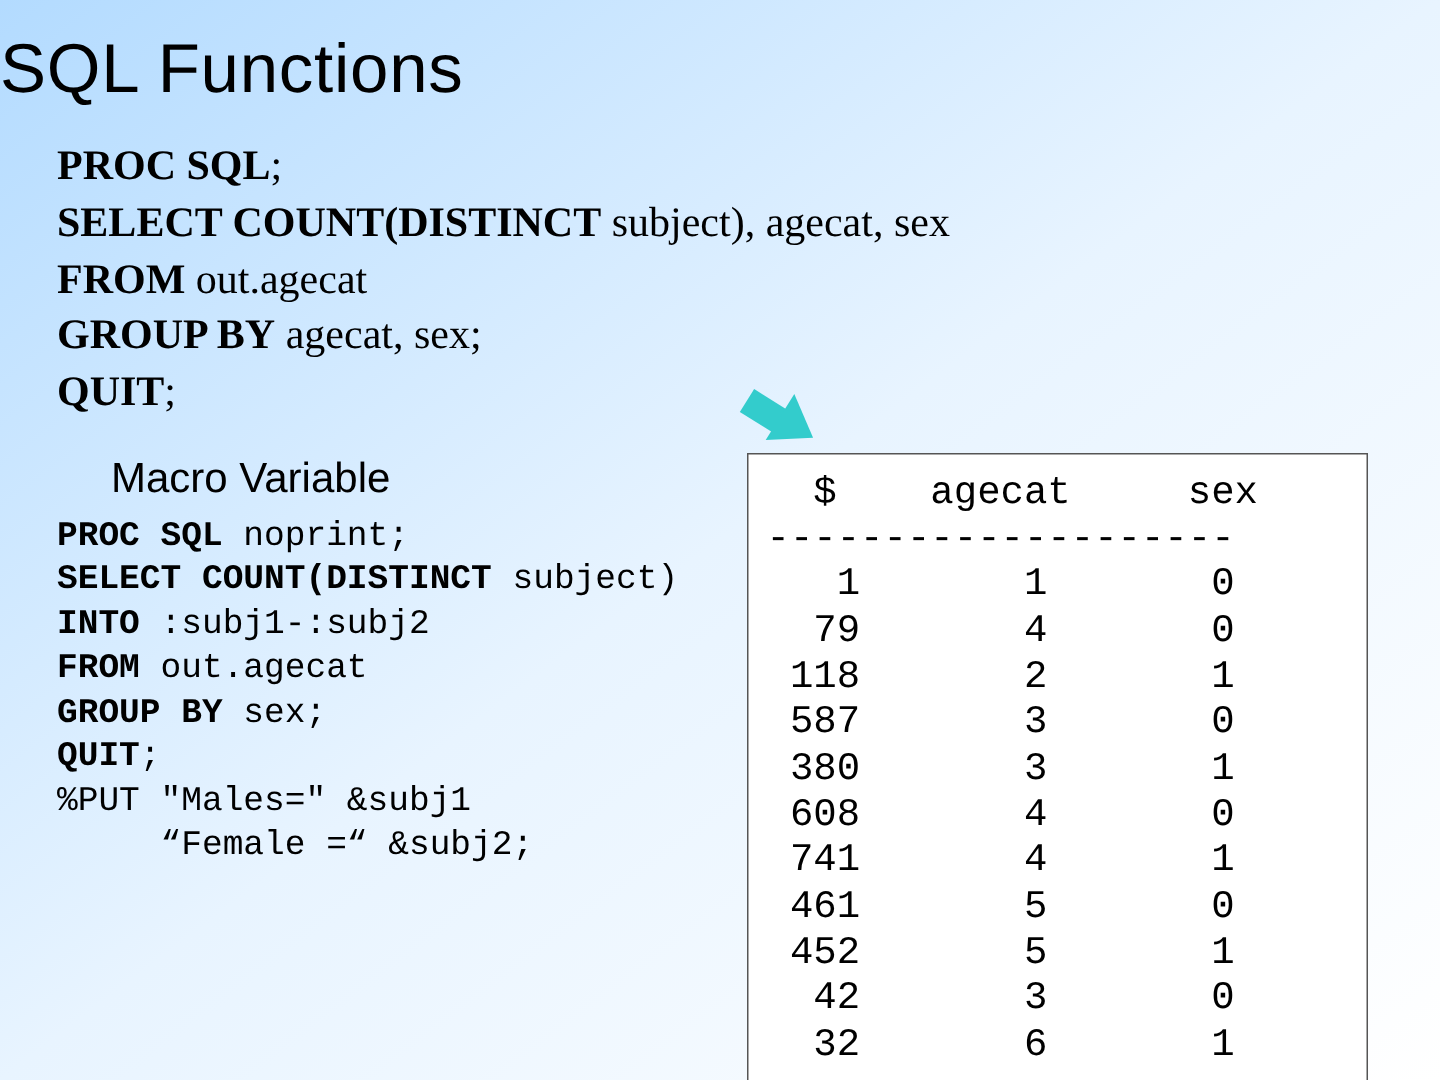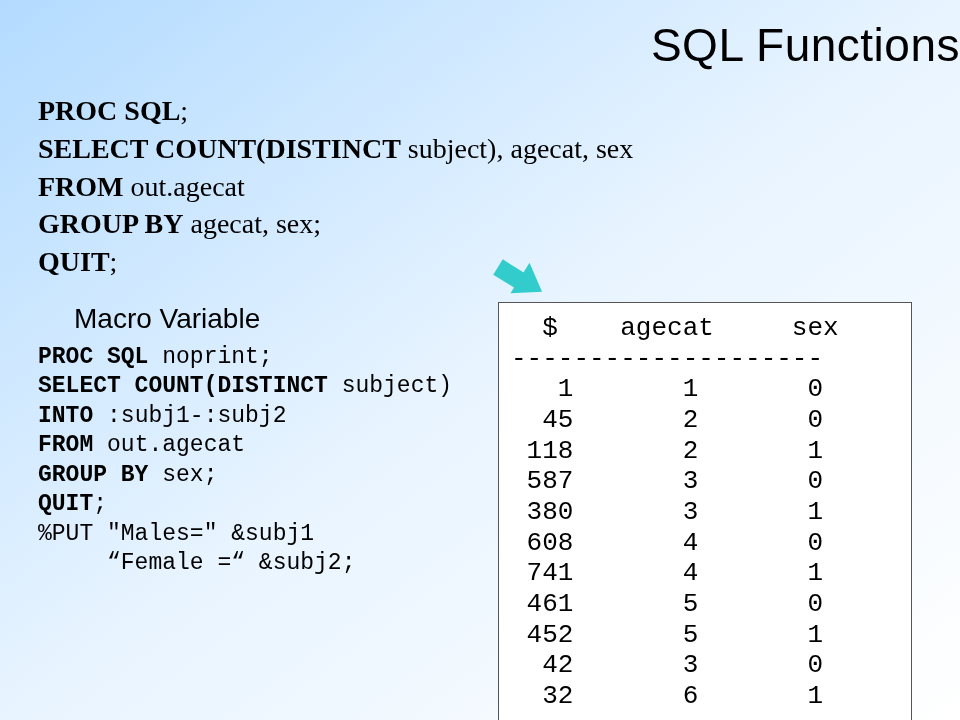--- a/index.html
+++ b/index.html
@@ -6,21 +6,21 @@
     body {
       width: 960px;
       height: 720px;
       background: linear-gradient(to bottom right, #b3dbff 0%, #e8f4ff 50%, #ffffff 100%);
       font-family: Arial, Helvetica, sans-serif;
       color: #000;
       position: relative;
       overflow: hidden;
     }
     .title {
-      text-align: right;
+      text-align: left;
       font-size: 46px;
       font-weight: normal;
       padding-top: 18px;
       padding-bottom: 20px;
       letter-spacing: 0.5px;
     }
     .code-main {
       font-family: Liberation Serif, serif;
       font-size: 28px;
       line-height: 1.35;
@@ -109,21 +109,21 @@
 <span>     “Female =“ &amp;subj2;</span></div>
 
 <div class="arrow">
   <div class="arrow-body"></div>
   <div class="arrow-head"></div>
 </div>
 
 <div class="output-box"><span>  $    agecat     sex</span>
 <span>--------------------</span>
 <span>   1       1       0</span>
-<span>  45       2       0</span>
+<span>  79       4       0</span>
 <span> 118       2       1</span>
 <span> 587       3       0</span>
 <span> 380       3       1</span>
 <span> 608       4       0</span>
 <span> 741       4       1</span>
 <span> 461       5       0</span>
 <span> 452       5       1</span>
 <span>  42       3       0</span>
 <span>  32       6       1</span></div>
 

